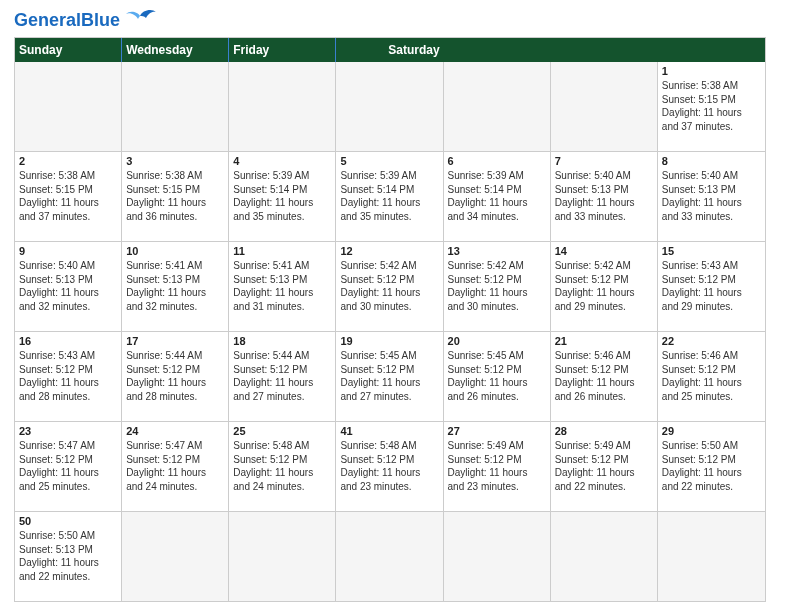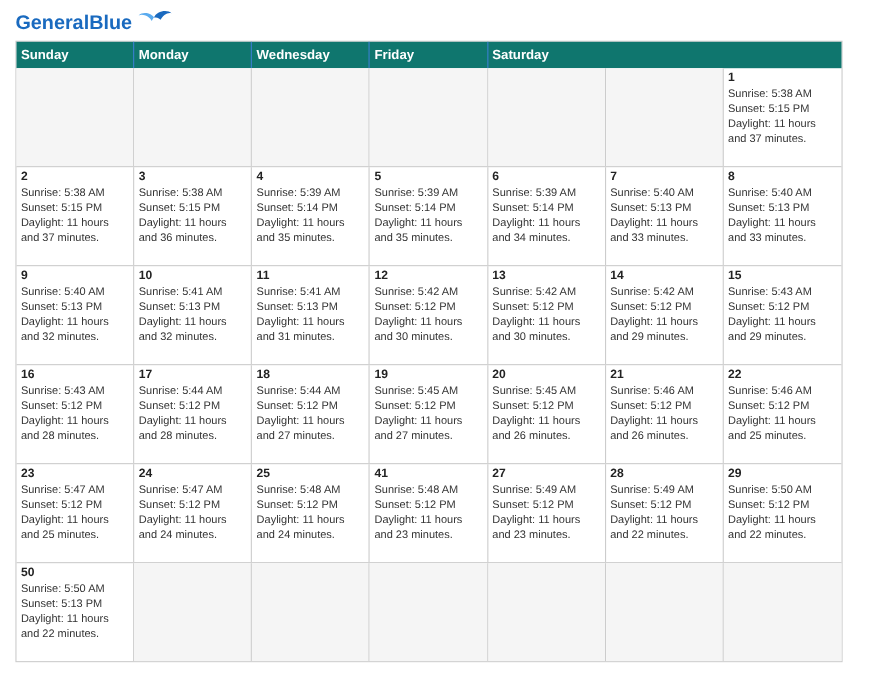--- a/index.html
+++ b/index.html
@@ -51,30 +51,30 @@
     }
     .calendar {
       flex: 1;
       display: flex;
       flex-direction: column;
       border: 1px solid #ccc;
     }
     .cal-header {
       display: grid;
       grid-template-columns: repeat(7, 1fr);
-      background: #0f766e;
+      background: #14532d;
     }
     .cal-header-cell {
       color: #fff;
       font-size: 12px;
       font-weight: bold;
       padding: 5px 4px;
       border-right: 1px solid #3a7fcf;
     }
-    .cal-header-cell:last-child { border-right: none; }
+    .cal-header-cell:last-child { border-right: none; text-align: right; }
     .cal-body {
       flex: 1;
       display: flex;
       flex-direction: column;
     }
     .cal-row {
       display: grid;
       grid-template-columns: repeat(7, 1fr);
       flex: 1;
       border-top: 1px solid #ccc;
@@ -121,21 +121,20 @@
     </div>
     <div class="title-block">
       <div class="month-title"></div>
       <div class="location"></div>
     </div>
   </div>
 
   <div class="calendar">
     <div class="cal-header">
       <div class="cal-header-cell">Sunday</div>
-      <div class="cal-header-cell">Monday</div>
       <div class="cal-header-cell">Wednesday</div>
       <div class="cal-header-cell">Friday</div>
       <div class="cal-header-cell">Saturday</div>
     </div>
     <div class="cal-body" id="cal-body">
     <div class="cal-row">
           <div class="cal-cell empty"></div>
           <div class="cal-cell empty"></div>
           <div class="cal-cell empty"></div>
           <div class="cal-cell empty"></div>

